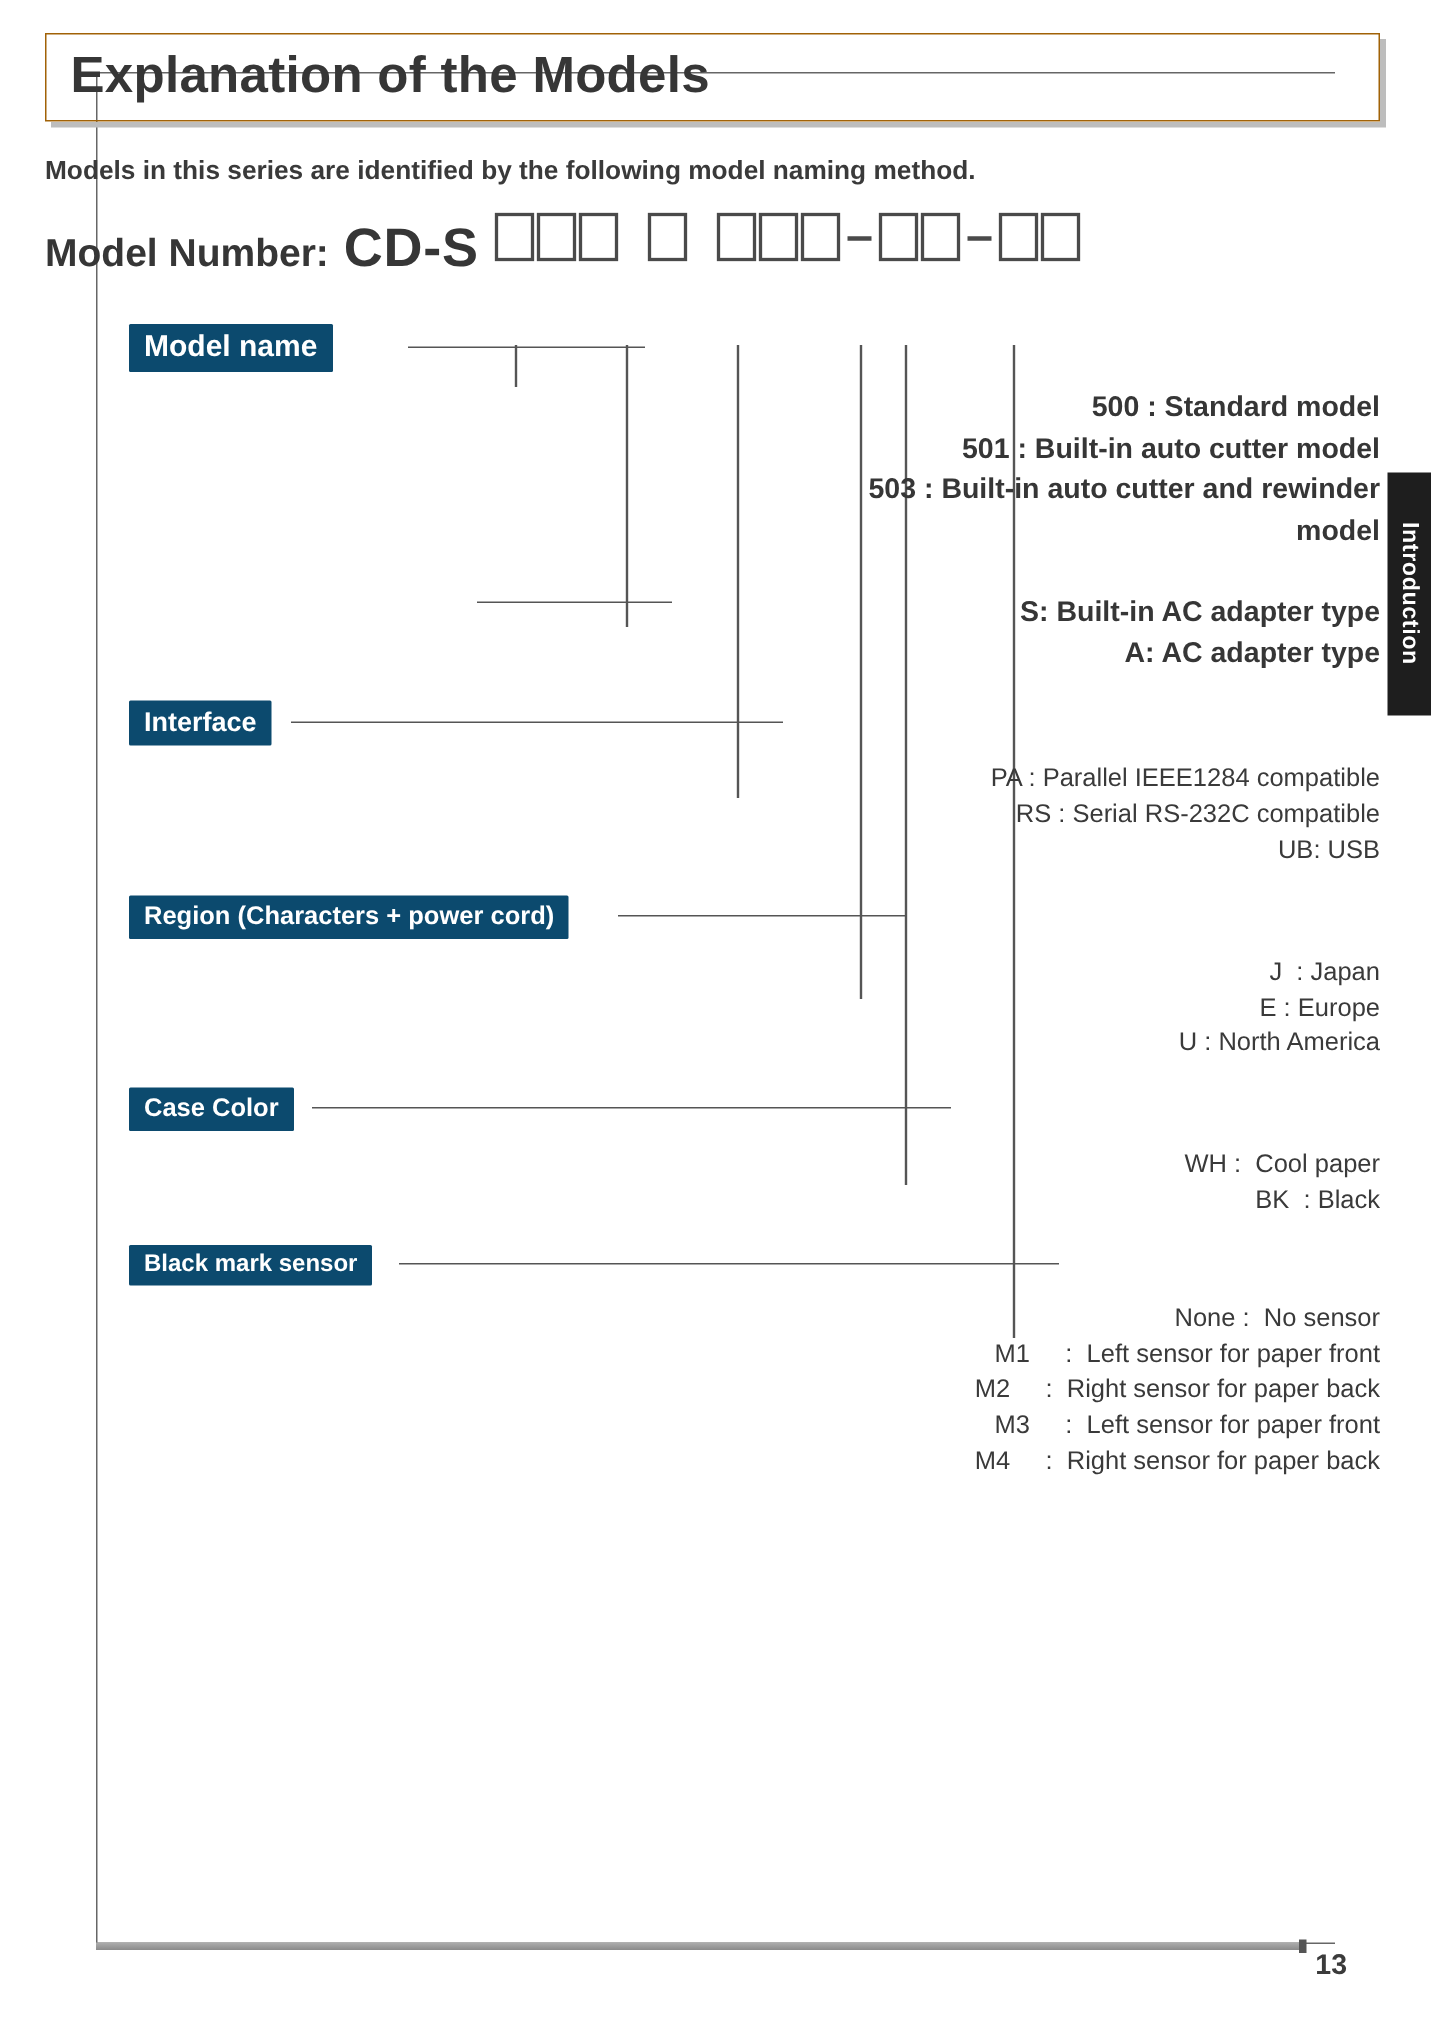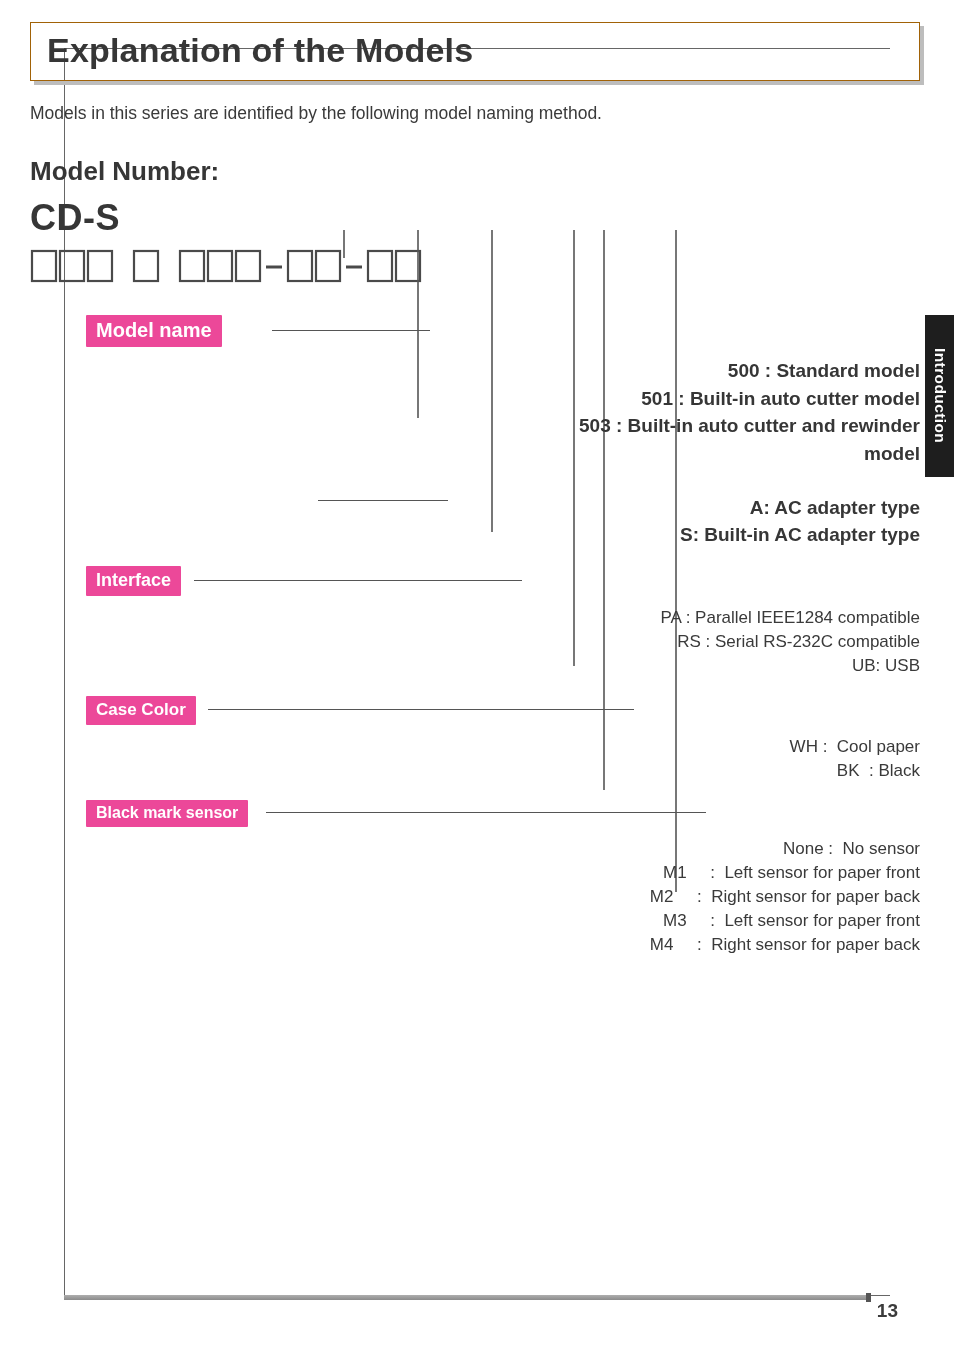--- a/index.html
+++ b/index.html
@@ -32,50 +32,50 @@
   }
   .title-box h1 {
     font-size: 34px;
     font-weight: 700;
     letter-spacing: .2px;
     color: #363636;
   }
   .intro {
     font-size: 17.5px;
     color: #3a3a3a;
-    margin-bottom: 32px;
+    margin-bottom: 17px;
+    font-weight: bold;
   }
   .model-line {
     display: flex;
     align-items: baseline;
     gap: 10px;
     margin-bottom: 30px;
     white-space: nowrap;
-    flex-direction: column;
   }
   .model-label {
     font-size: 26px;
     font-weight: 700;
     color: #363636;
   }
   .model-prefix {
     font-size: 36px;
     font-weight: 700;
     color: #363636;
     letter-spacing: .5px;
   }
   svg.boxes { vertical-align: baseline; }
   .section {
     margin-left: 56px;
     margin-bottom: 6px;
     position: relative;
   }
   .section-header {
     display: inline-block;
-    background: #ec4899;
+    background: #0c4a6e;
     color: #fff;
     font-weight: 600;
     padding: 4px 10px 5px;
     border-radius: 1px;
     position: relative;
   }
   .sz1 { font-size: 20px; }
   .sz2 { font-size: 20px; }
   .sz3 { font-size: 18px; }
   .sz4 { font-size: 17px; }
@@ -209,35 +209,44 @@
       <div class="line">500 : Standard model</div>
       <div class="line">501 : Built-in auto cutter model</div>
       <div class="line">503 : Built-in auto cutter and rewinder</div>
       <div class="line">          model</div>
     </div>
   </div>
 
   <div class="section">
     <span class="tail-line" style="left:232px; top:15px; width:130px;"></span>
     <div class="section-body body-md">
+      <div class="line">S: Built-in AC adapter type</div>
       <div class="line">A: AC adapter type</div>
-      <div class="line">S: Built-in AC adapter type</div>
     </div>
   </div>
 
   <div class="section">
     <span class="section-header sz3">Interface</span>
     <span class="tail-line" style="left:108px; top:14px; width:328px;"></span>
     <div class="section-body body-sm">
       <div class="line">PA : Parallel IEEE1284 compatible</div>
       <div class="line">RS : Serial RS-232C compatible</div>
       <div class="line">UB: USB</div>
     </div>
   </div>
 
+  <div class="section">
+    <span class="section-header sz4">Region (Characters + power cord)</span>
+    <span class="tail-line" style="left:326px; top:13px; width:192px;"></span>
+    <div class="section-body body-sm">
+      <div class="line">J  : Japan</div>
+      <div class="line">E : Europe</div>
+      <div class="line">U : North America</div>
+    </div>
+  </div>
 
   <div class="section">
     <span class="section-header sz5">Case Color</span>
     <span class="tail-line" style="left:122px; top:13px; width:426px;"></span>
     <div class="section-body body-sm">
       <div class="line">WH :  Cool paper</div>
       <div class="line">BK  : Black</div>
     </div>
   </div>
 

